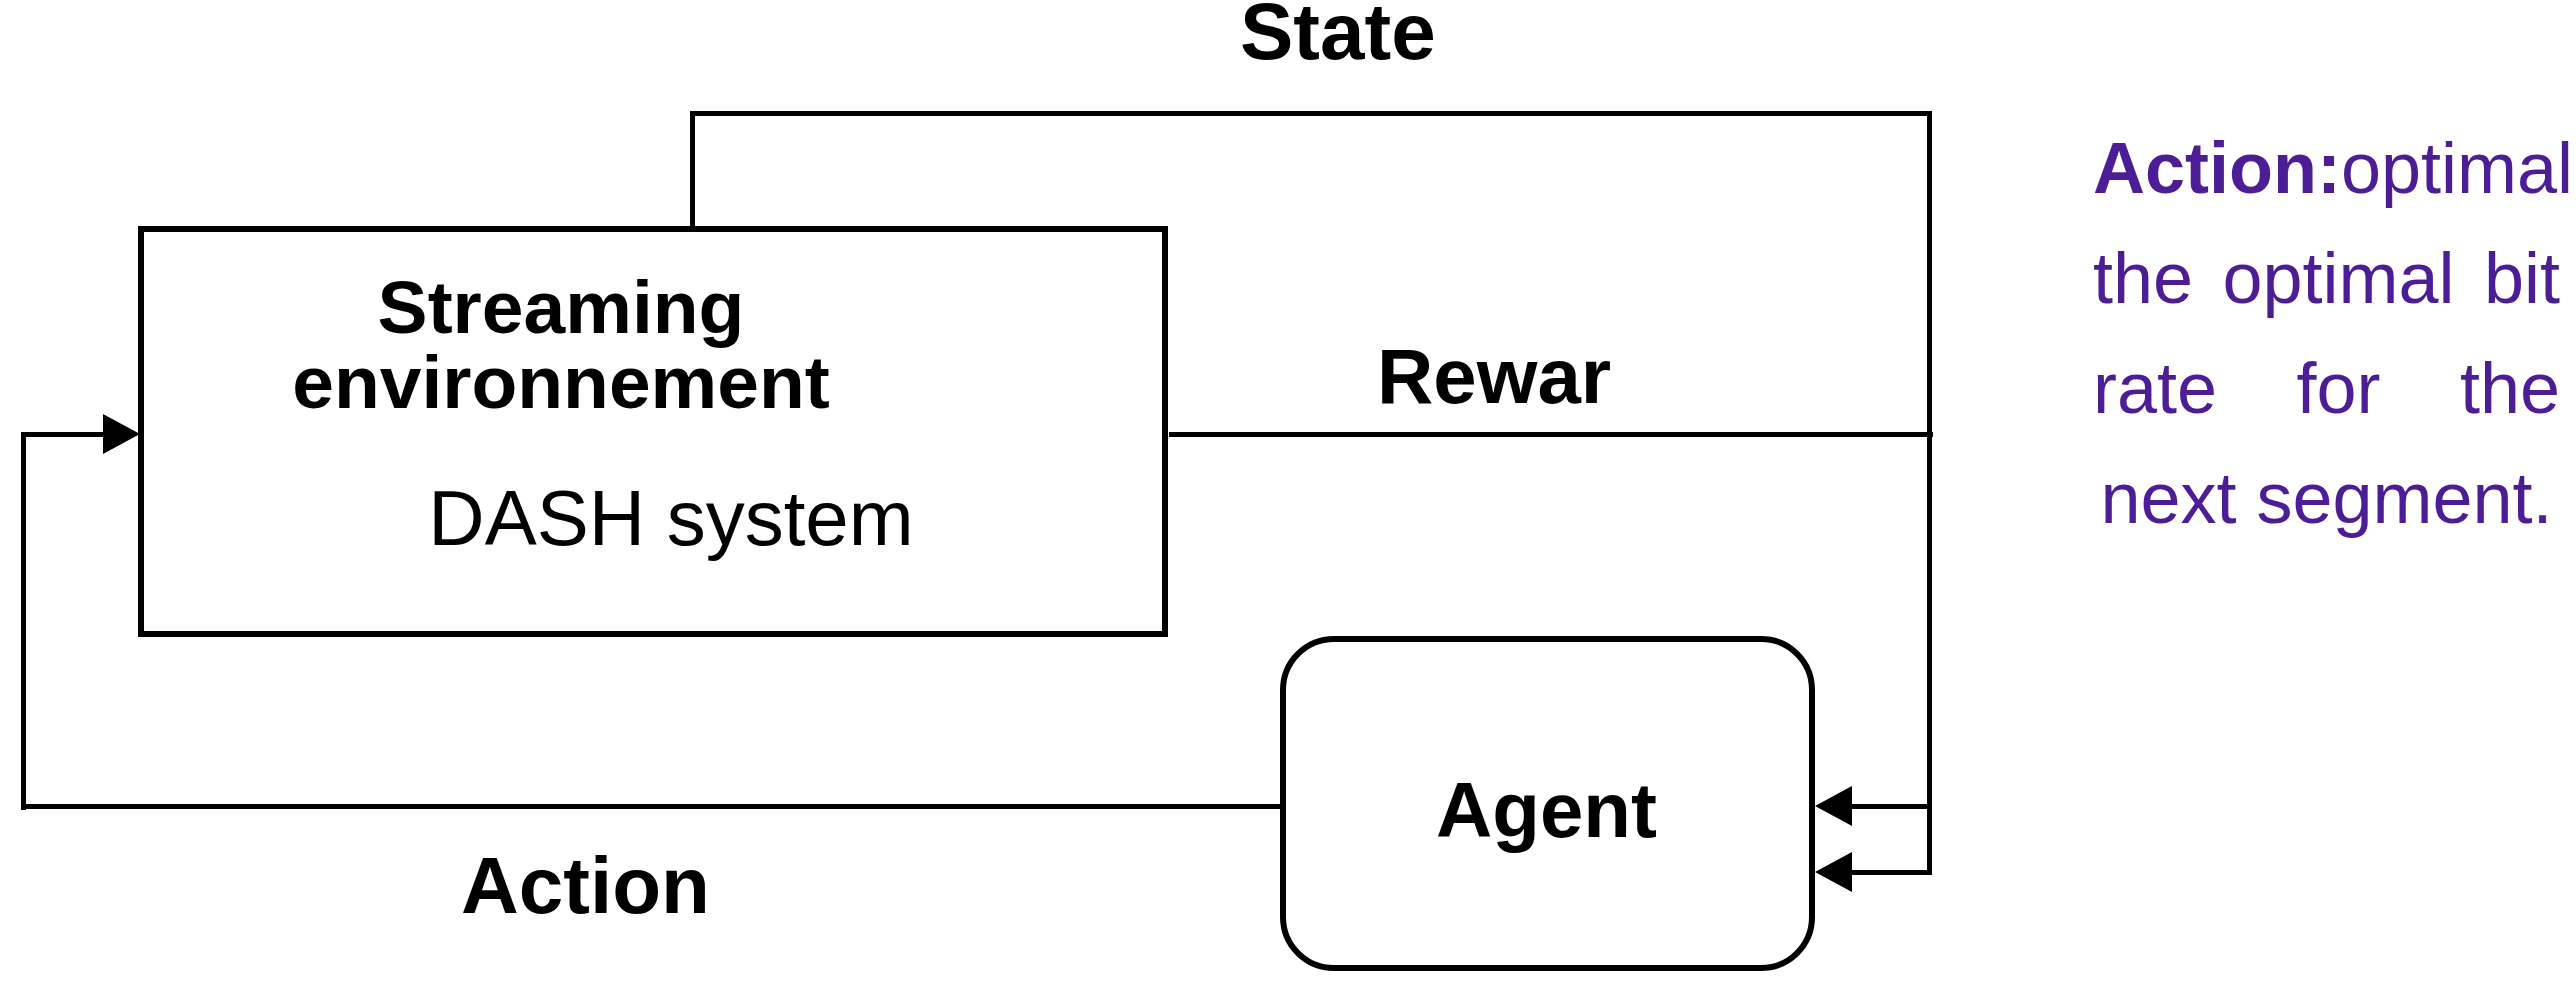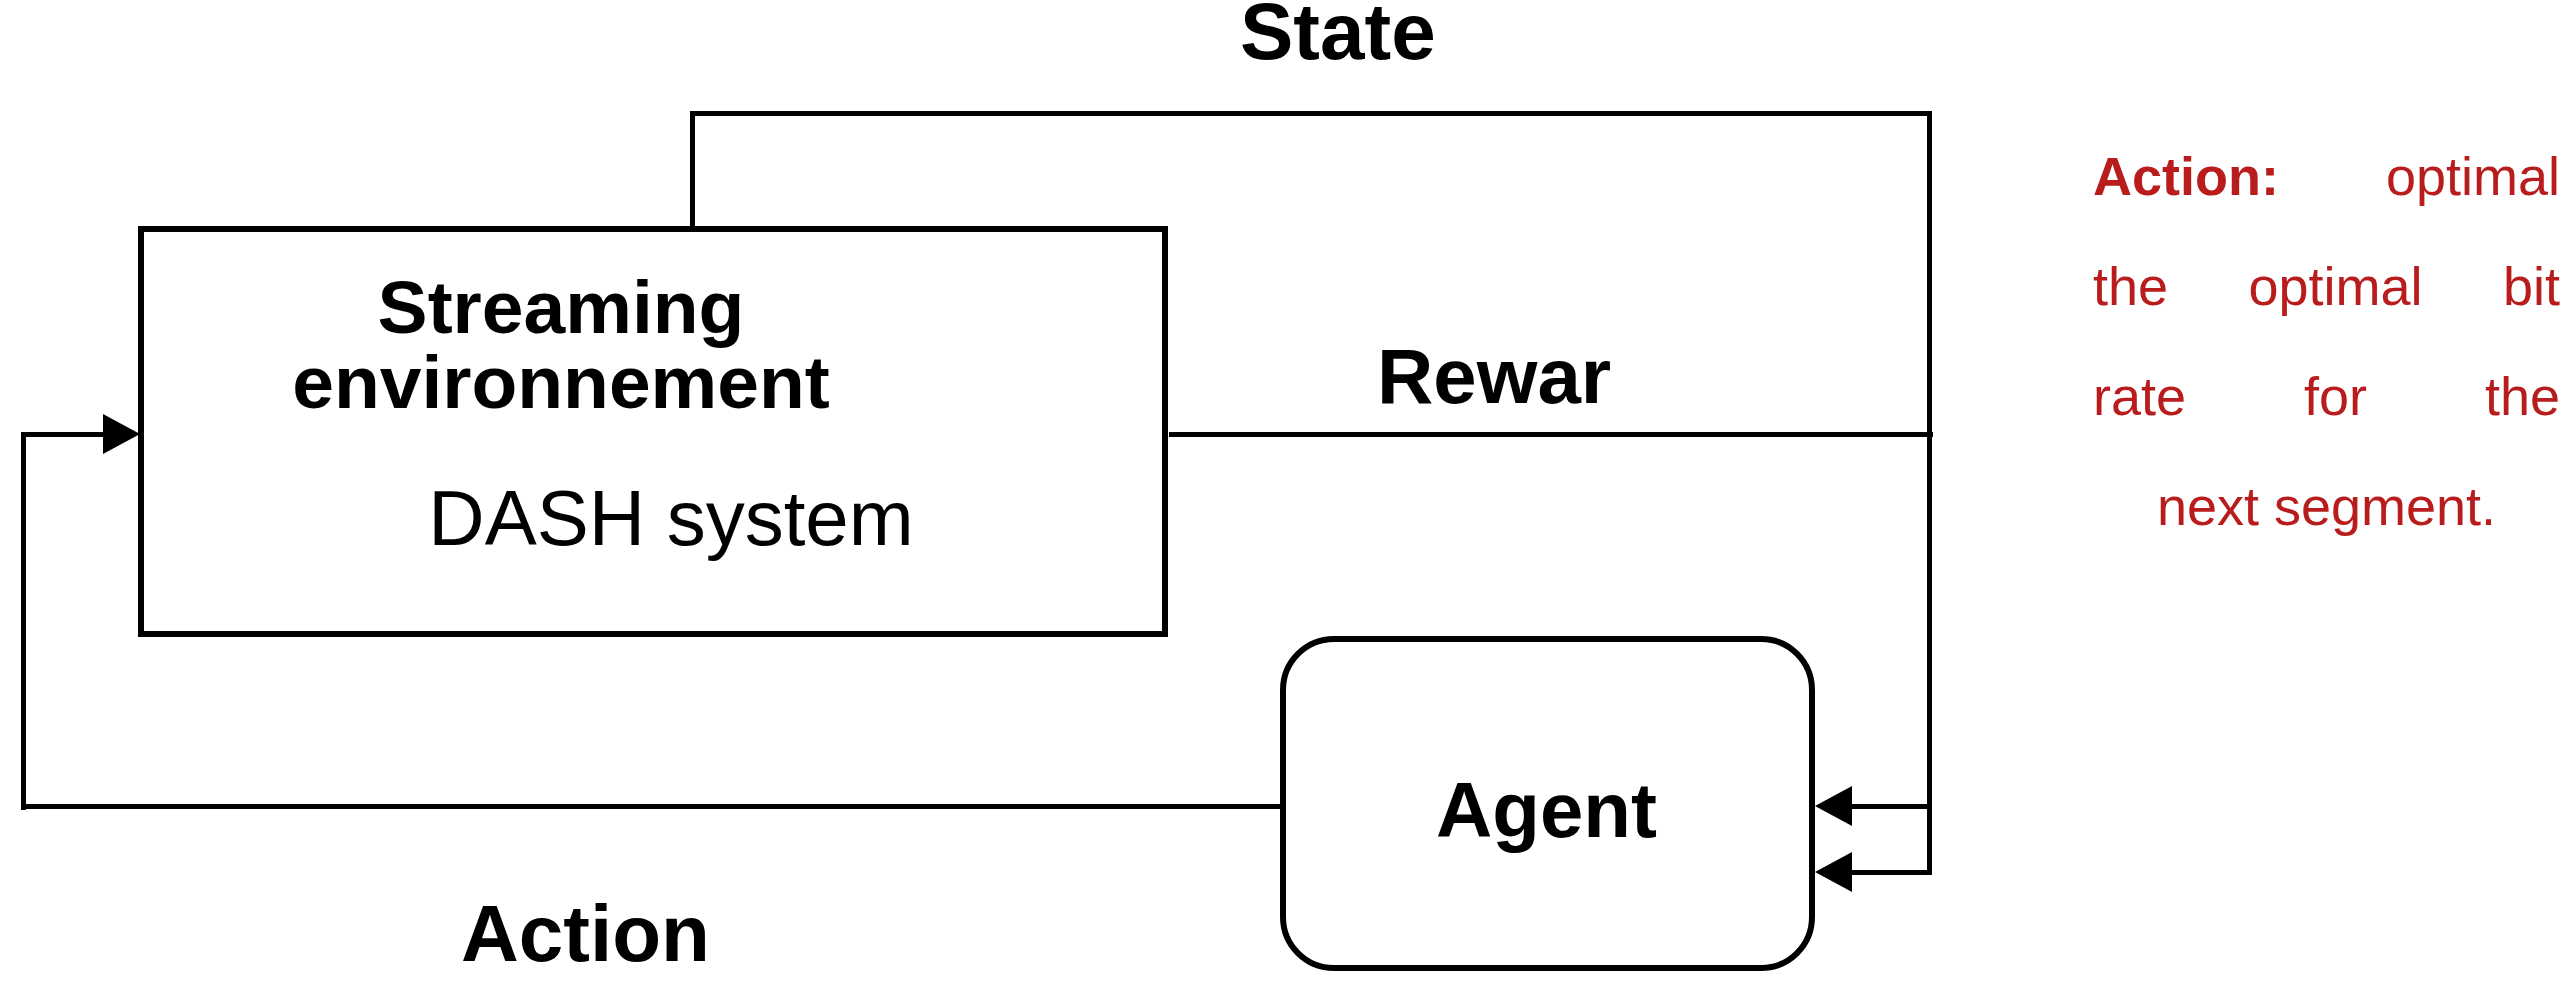--- a/index.html
+++ b/index.html
@@ -21,21 +21,21 @@
     background: #ffffff;
   }
   #streaming-box { left: 138px; top: 226px; width: 1030px; height: 411px; }
   #agent-box { left: 1280px; top: 636px; width: 535px; height: 335px; border-radius: 54px; }
 
   .lbl { position: absolute; white-space: nowrap; line-height: 1; }
   .bold { font-weight: 700; }
 
   #state-label  { left: 1240px; top: -7.8px; font-size: 80px; font-weight: 700; }
   #rewar-label  { left: 1344px; top: 337px; font-size: 78px; font-weight: 700; margin-left: 33px; }
-  #action-label { left: 461px;  top: 846px; font-size: 80px; font-weight: 700; margin-top: 48px; }
+  #action-label { left: 461px;  top: 846px; font-size: 80px; font-weight: 700; }
 
   #streaming-title { left: 138px; top: 270px; width: 846px; text-align: center;
                      font-size: 75px; font-weight: 700; position: absolute; line-height: 1; }
   #dash-label      { left: 156px; top: 479px; width: 1030px; text-align: center;
                      font-size: 78px; position: absolute; line-height: 1; }
   #agent-label     { left: 1280px; top: 771px; width: 533px; text-align: center;
                      font-size: 78px; font-weight: 700; position: absolute; line-height: 1; }
 
   
   #state-stub-vline   { left: 690px;  top: 111px;  height: 121px; }
@@ -60,22 +60,22 @@
     border-top: 20px solid transparent;
     border-bottom: 20px solid transparent;
     border-left: 37px solid #000000;
   }
   #arrowhead-state-agent  { left: 1815px; top: 786px; }
   #arrowhead-reward-agent { left: 1815px; top: 852px; }
   #arrowhead-action-env   { left: 103px;  top: 414px;  }
 
   
   #action-note {
-    position: absolute; left: 2093px; top: 121px; width: 467px;
-    font-size: 54px; color: #b91c1c;
+    position: absolute; left: 2093px; top: 113px; width: 467px;
+    font-size: 72px; color: #4c1d95;
   }
   .note-line {
     display: flex; justify-content: space-between;
     height: 110px; align-items: baseline; line-height: 110px;
     white-space: nowrap;
   }
   .note-line.last { justify-content: center; }
 </style>
 </head>
 <body>

